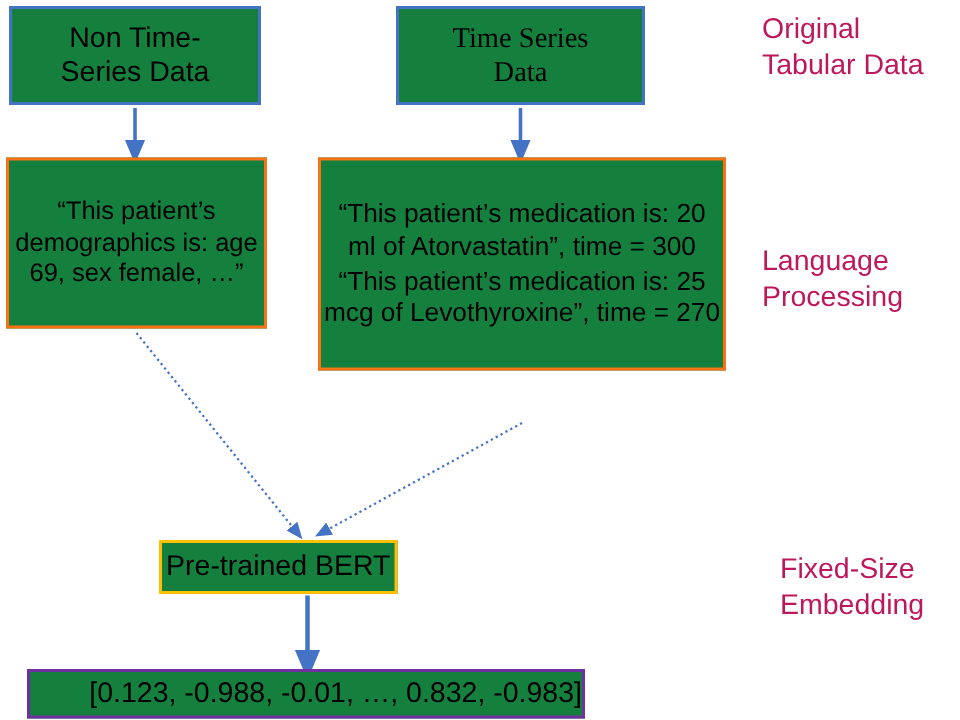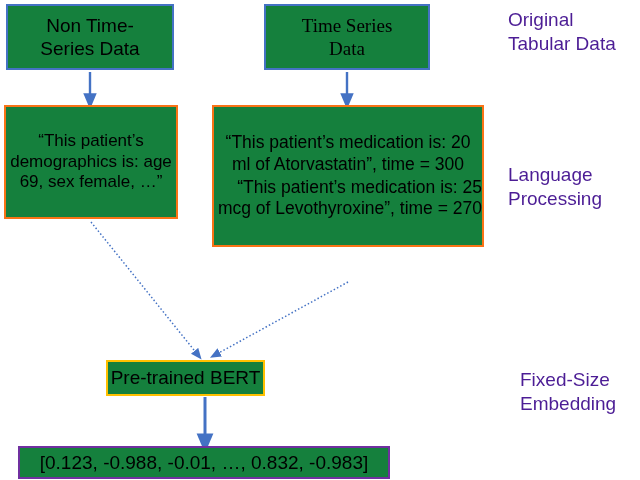--- a/index.html
+++ b/index.html
@@ -59,40 +59,41 @@
     left: 4px; top: 105px; width: 174px; height: 114px;
     font-size: 17px;
   }
   #box-meds {
     left: 212px; top: 105px; width: 272px; height: 142px;
     font-size: 17.5px;
     flex-direction: column;
     justify-content: center;
   }
   #box-meds .para { display: block; width: 100%; white-space: pre-line; }
-  #box-meds .para + .para { margin-top: 2px; text-align: right; }
+  #box-meds .para + .para { margin-top: 2px; }
 
   
   #box-bert {
     left: 106px; top: 360px; width: 159px; height: 36px;
     border: 2px solid #FFC000;
     font-size: 19px;
   }
 
   
   #box-embed {
     left: 18px; top: 446px; width: 372px; height: 33px;
     border: 2px solid #7030A0;
     font-size: 19px;
+    text-align: right;
   }
 
   
   .stage-label {
     position: absolute;
-    color: #4c1d95;
+    color: #be185d;
     font-size: 19px;
     line-height: 1.25;
     white-space: pre-line;
     text-align: left;
   }
   #label-original  { left: 508px; top: 8px;  width: 132px; }
   #label-language  { left: 508px; top: 163px; width: 132px; }
   #label-embedding { left: 520px; top: 368px; width: 132px; }
 
   svg#arrows {

